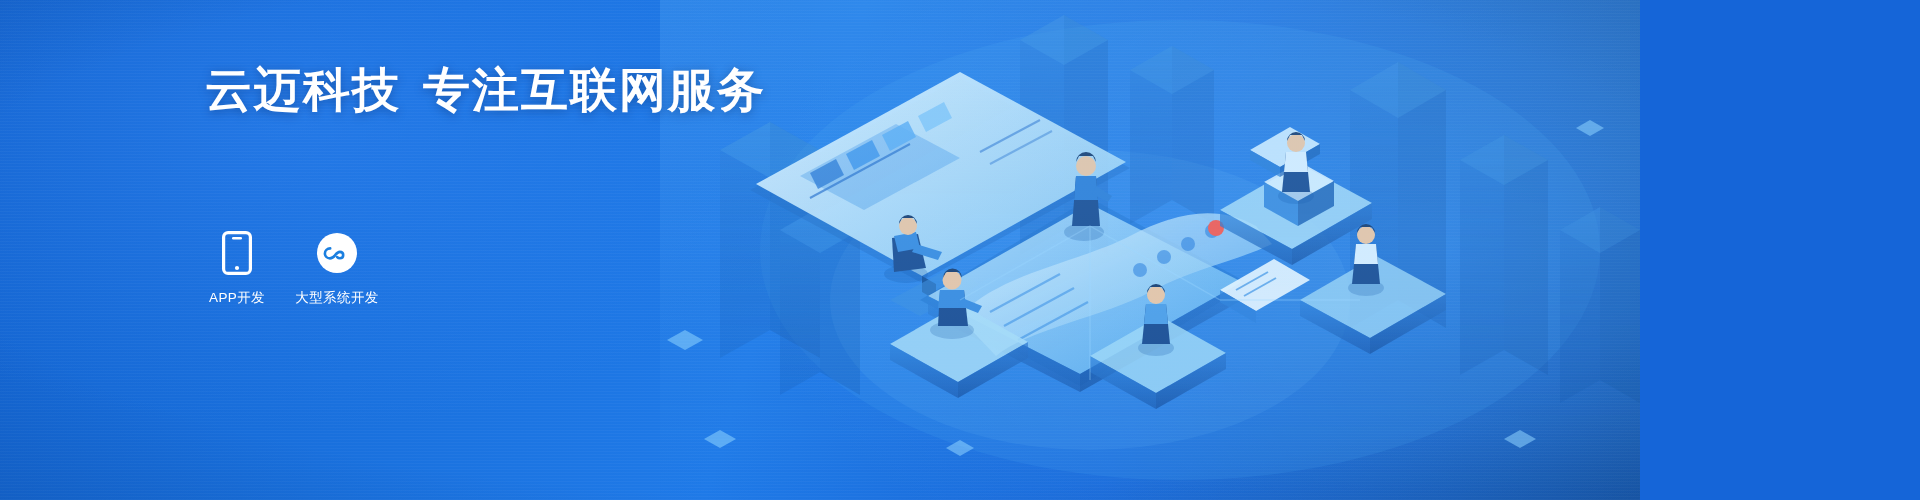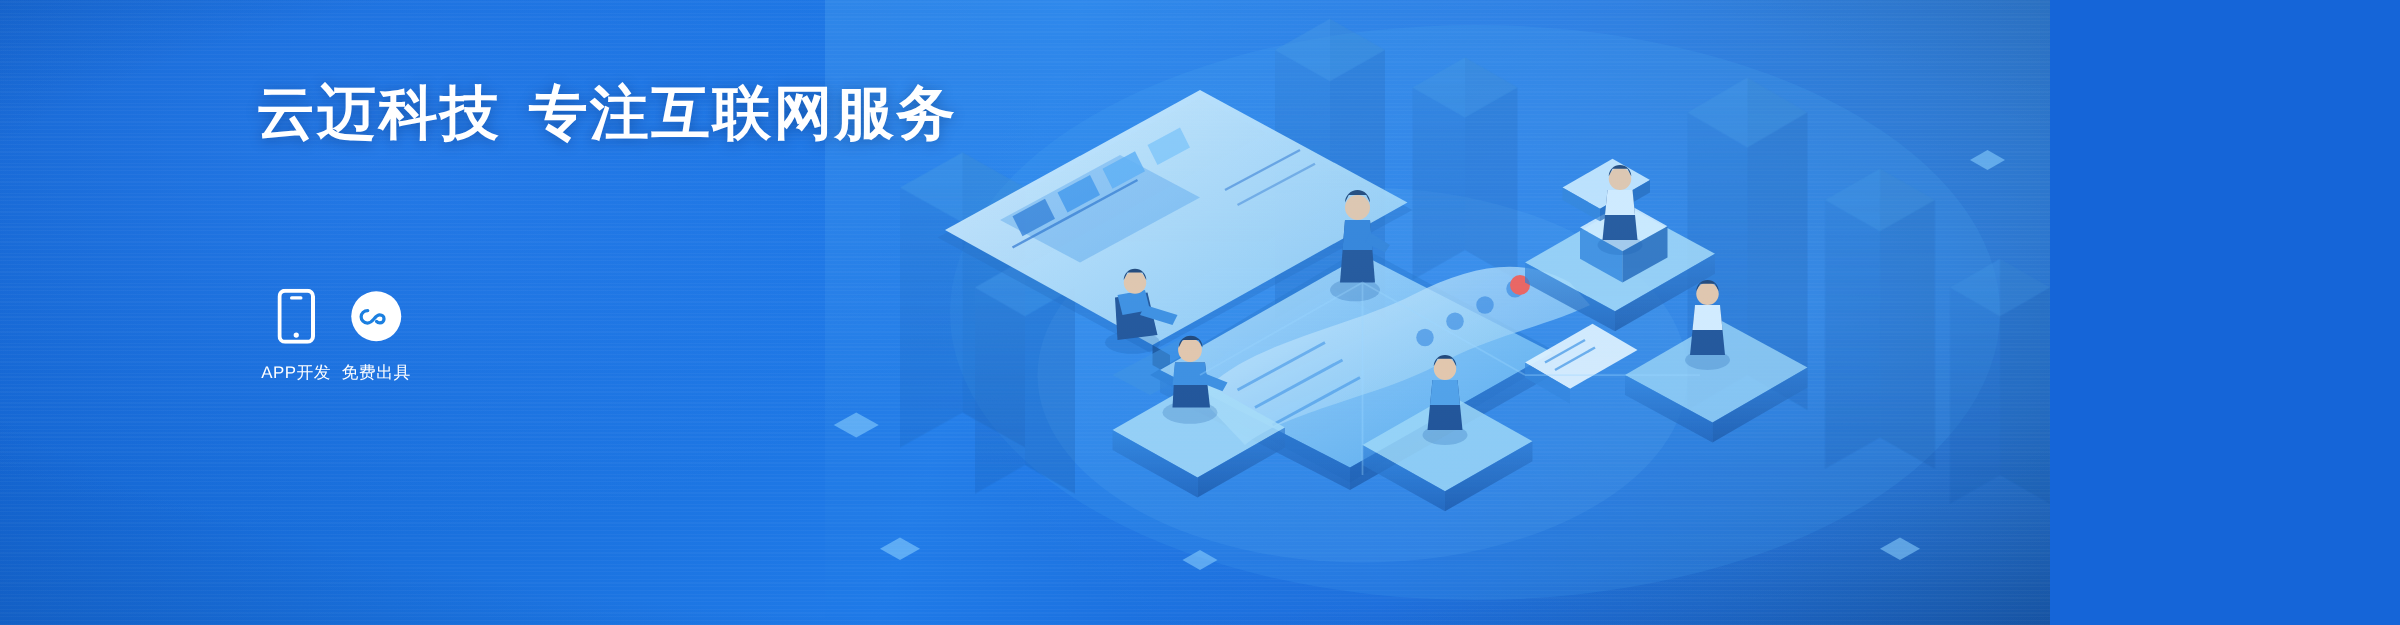--- a/index.html
+++ b/index.html
@@ -30,21 +30,21 @@
   .copy{position:absolute;left:205px;top:62px;width:720px;z-index:6;}
   .headline{
     color:#ffffff;font-size:47px;font-weight:700;letter-spacing:2px;
     line-height:1.18;margin:0 0 26px 0;white-space:nowrap;
     text-shadow:0 2px 10px rgba(0,30,80,0.35);
   }
   .headline .gap{display:inline-block;width:22px;}
   .sub{color:#eaf3ff;font-size:20.5px;line-height:1.72;letter-spacing:.6px;white-space:nowrap;}
   .sub div{margin:0;}
   
-  .icons{position:absolute;left:205px;top:230px;display:flex;align-items:flex-start;z-index:7;}
+  .icons{position:absolute;left:205px;top:230px;display:flex;align-items:flex-start;gap:36px;z-index:7;}
   .icon-item{width:64px;display:flex;flex-direction:column;align-items:center;gap:13px;}
   .icon-box{width:46px;height:46px;display:flex;align-items:center;justify-content:center;}
   .icon-box svg{display:block;}
   .icon-label{color:#ffffff;font-size:13.5px;letter-spacing:.4px;white-space:nowrap;text-align:center;}
 
   
   .art{position:absolute;right:0;top:0;width:980px;height:500px;z-index:4;}
   .art svg{position:absolute;left:0;top:0;}
 </style>
 </head>
@@ -299,21 +299,21 @@
       <div class="icon-label">APP开发</div>
     </div>
 
     <div class="icon-item">
       <div class="icon-box">
         <svg width="42" height="42" viewBox="0 0 42 42" xmlns="http://www.w3.org/2000/svg">
           <circle cx="21" cy="21" r="20" fill="#ffffff"></circle>
           <path d="M14.2 16.4c-3.0 0-5.3 2.2-5.3 5.0 0 2.8 2.2 5.0 5.0 5.0 2.4 0 3.9-1.5 5.3-3.3 1.5-1.9 2.7-3.2 4.6-3.2 2.0 0 3.4 1.4 3.4 3.2 0 1.8-1.4 3.2-3.3 3.2-1.1 0-2.0-.4-2.7-1.2" stroke="#1b7fe0" stroke-width="2.6" fill="none" stroke-linecap="round" stroke-linejoin="round"></path>
         </svg>
       </div>
-      <div class="icon-label">免费出具</div>
+      <div class="icon-label">大型系统开发</div>
     </div>
 
 
 
 
   </div>
 
 </div>
 
 </body></html>

